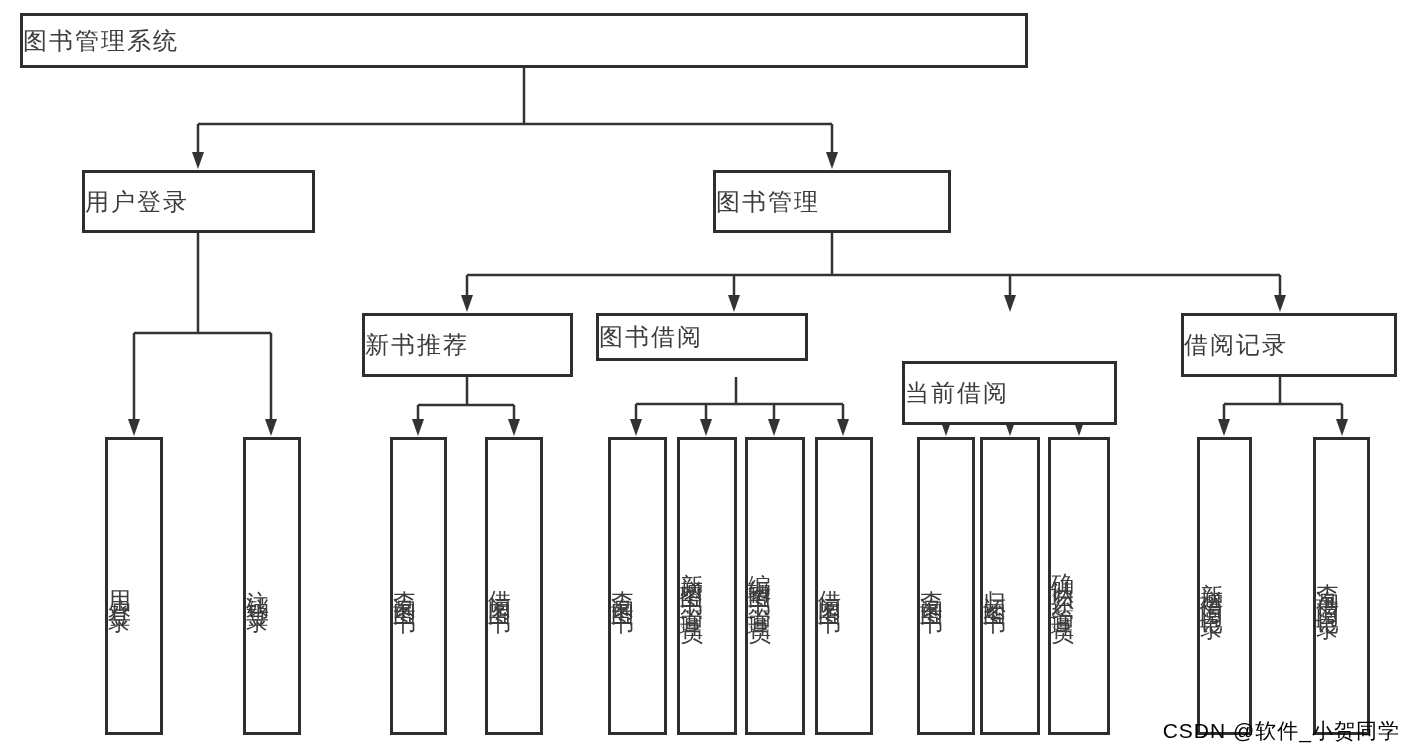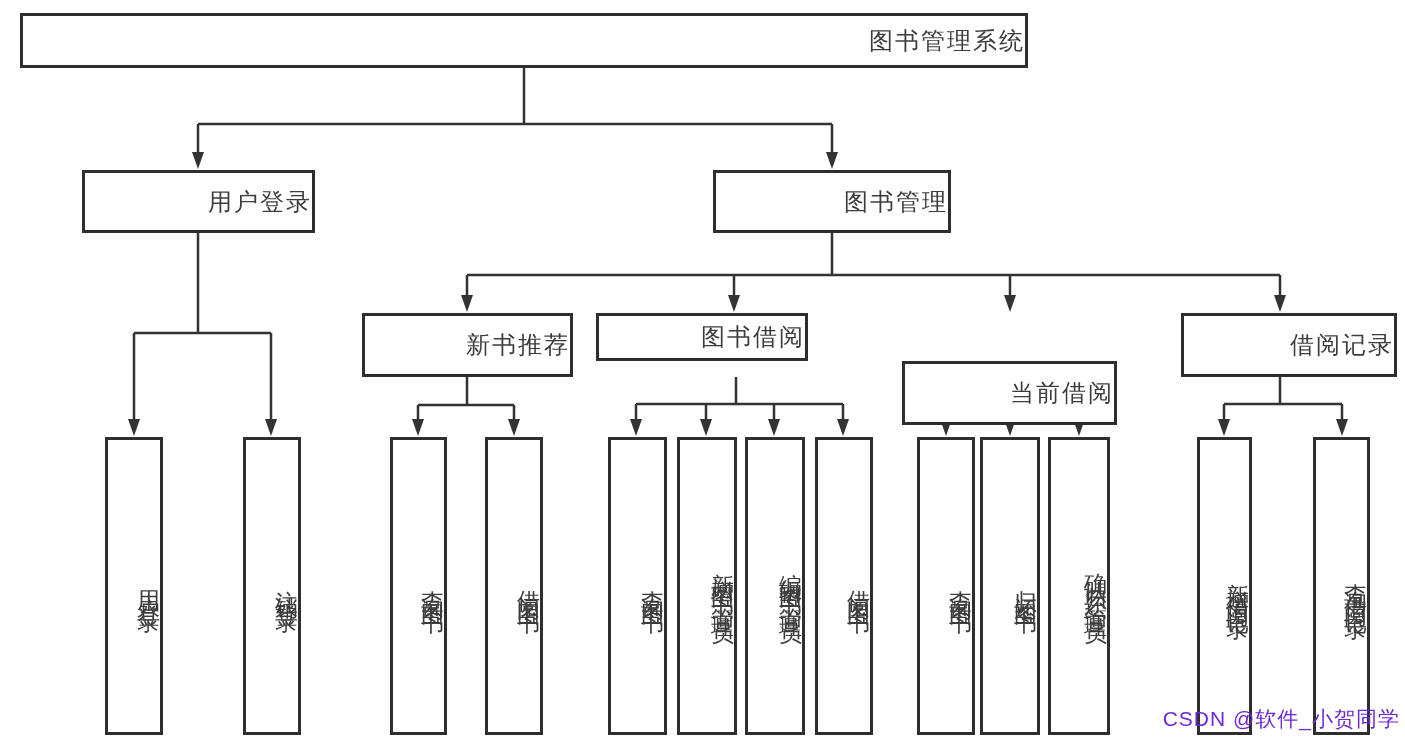--- a/index.html
+++ b/index.html
@@ -3,21 +3,21 @@
 <meta charset="utf-8">
 <style>
   html,body{margin:0;padding:0;background:#ffffff;}
   #stage{
     position:relative;width:1405px;height:747px;background:#ffffff;overflow:hidden;
     font-family:"Liberation Sans","DejaVu Sans",sans-serif;color:#3c3c3c;
   }
   #wires{position:absolute;left:0;top:0;z-index:1;}
   .node{
     position:absolute;box-sizing:border-box;border:3px solid #2e2e2e;background:#ffffff;
-    display:flex;align-items:center;justify-content:flex-end;z-index:2;
+    display:flex;align-items:center;justify-content:flex-start;z-index:2;
   }
   .hbox .lbl{font-size:24px;letter-spacing:2px;white-space:nowrap;}
   .vbox .lbl{
     writing-mode:vertical-rl;text-orientation:mixed;
     font-size:23px;letter-spacing:7px;line-height:1;white-space:nowrap;
   }
   
   .n-root{left:20px;top:13px;width:1008px;height:55px;}
   
   .n-userlogin{left:82px;top:170px;width:233px;height:63px;}
@@ -37,22 +37,22 @@
   .l6 {left:677px; width:60px;}
   .l7 {left:745px; width:60px;}
   .l8 {left:815px; width:58px;}
   .l9 {left:917px; width:58px;}
   .l10{left:980px; width:60px;}
   .l11{left:1048px;width:62px;}
   .l12{left:1197px;width:55px;}
   .l13{left:1313px;width:57px;}
   
   #watermark{
-    position:absolute;right:5px;bottom:14px;z-index:3;
-    font-size:21px;color:#6d28d9;white-space:nowrap;letter-spacing:1px;
+    position:absolute;right:5px;bottom:2px;z-index:3;
+    font-size:21px;color:#000000;white-space:nowrap;letter-spacing:1px;
   }
 </style>
 </head>
 <body>
 
 <div id="stage">
 
   <svg id="wires" width="1405" height="747">
     <g stroke="#333333" stroke-width="2.5" fill="none">
       <path d="M524 68 V124 M198 124 H832 M198 124 V153 M832 124 V153"></path>

